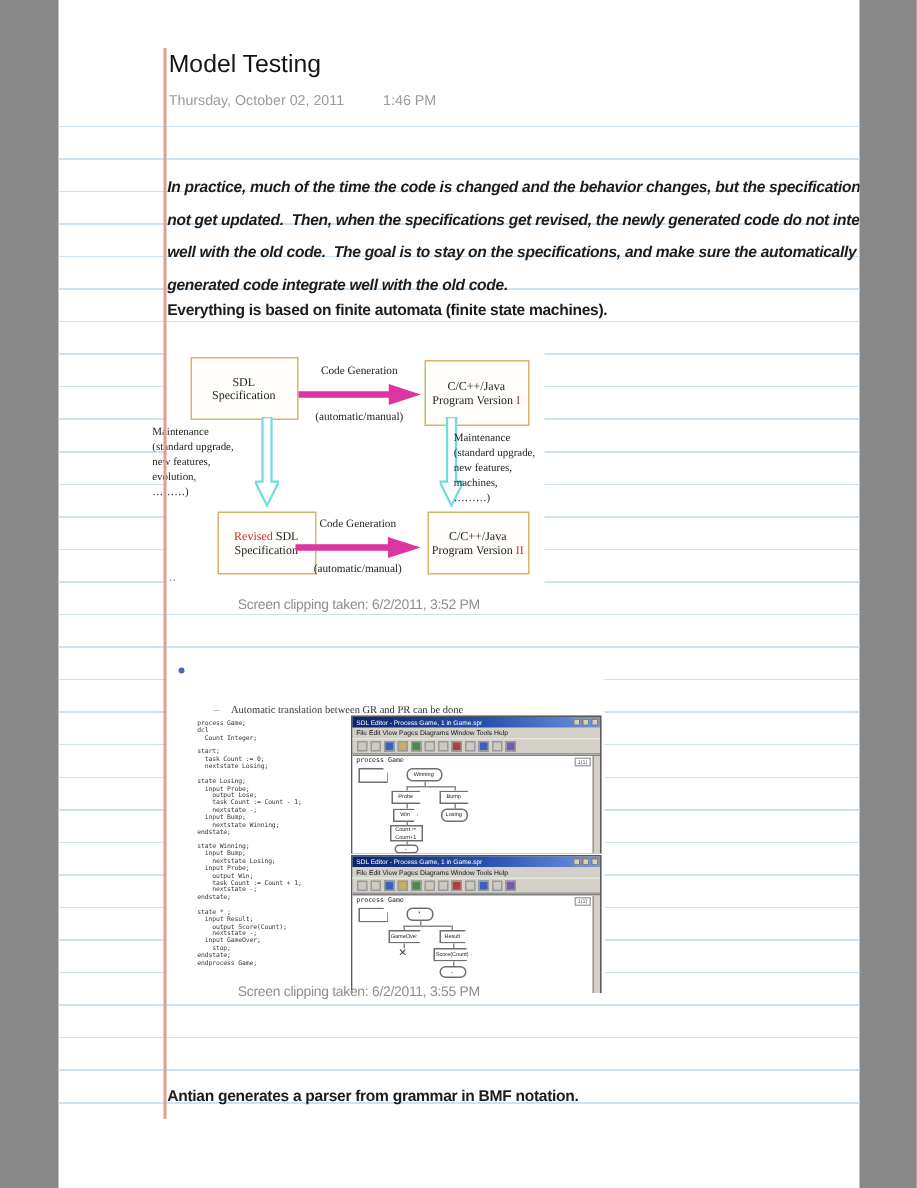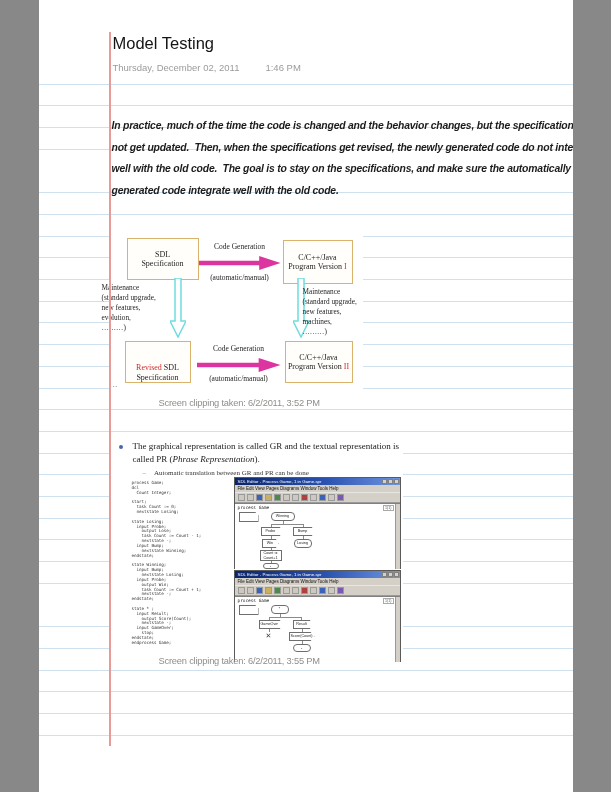--- a/index.html
+++ b/index.html
@@ -77,27 +77,28 @@
   .stop-x{position:absolute;font-size:7px;color:#444;line-height:7px;}
 </style>
 </head>
 <body>
 
 <div class="page">
   <div class="abs rules"></div>
 
   <div class="abs txt page-title">Model Testing</div>
   <div class="abs txt meta">
-    <span>Thursday, December 02, 2011</span><span class="time">1:46 PM</span>
+    <span>Thursday, October 02, 2011</span><span class="time">1:46 PM</span>
   </div>
 
   <div class="abs txt para" style="top:115px;font-style:italic;">In practice, much of the time the code is changed and the behavior changes, but the specifications do
 not get updated.  Then, when the specifications get revised, the newly generated code do not integrate
 well with the old code.  The goal is to stay on the specifications, and make sure the automatically
 generated code integrate well with the old code.</div>
+  <div class="abs txt para" style="top:197px;">Everything is based on finite automata (finite state machines).</div>
 
   <div class="abs clip" id="clip1">
     <div class="dbox" style="left:16px;top:7px;width:70px;height:40px;">
       <div>SDL</div>
       <div>Specification</div>
     </div>
     <div class="dbox" style="left:172px;top:9px;width:68px;height:42px;">
       <div>C/C++/Java</div>
       <div><span>Program Version </span><span class="red">I</span></div>
     </div>
@@ -115,42 +116,38 @@
 (standard upgrade,
 new features,
 evolution,
 ………)</div>
     <div class="maint" style="left:192px;top:56px;">Maintenance
 (standard upgrade,
 new features,
 machines,
 ………)</div>
 
-    <div class="dbox" style="left:14px;top:110px;width:64px;height:40px;justify-content:flex-end;">
+    <div class="dbox" style="left:34px;top:110px;width:64px;height:40px;">
       <div><span class="red">Revised</span><span> SDL</span></div>
       <div>Specification</div>
     </div>
     <div class="dbox" style="left:174px;top:110px;width:66px;height:40px;">
       <div>C/C++/Java</div>
       <div><span>Program Version </span><span class="red">II</span></div>
     </div>
     <div class="arrow-label" style="left:84px;top:113px;width:88px;">Code Generation</div>
     <div class="magenta-arrow" style="left:86px;top:127px;width:84px;height:14px;"></div>
     <div class="arrow-label" style="left:84px;top:143px;width:88px;">(automatic/manual)</div>
     <div class="dots" style="left:2px;top:148px;">..</div>
   </div>
 
   <div class="abs txt caption" style="top:398px;">Screen clipping taken: 6/2/2011, 3:52 PM</div>
 
   <div class="abs clip" id="clip2">
     <div class="bullet-dot"></div>
-    <div class="bullet-text">
-      <span>The graphical representation is called GR and the textual representation is</span><br>
-      <span>called PR (</span><i>Phrase Representation</i><span>).</span>
-    </div>
     <div class="sub-bullet">
       <span class="dash">–</span><span>Automatic translation between GR and PR can be done</span>
     </div>
     <pre class="code">process Game;
 dcl
   Count Integer;
 
 start;
   task Count := 0;
   nextstate Losing;
@@ -273,16 +270,17 @@
         <div class="fs out-shape" style="left:54px;top:35px;width:26px;height:9px;">Score(Count)</div>
         <div class="vline" style="left:67px;top:44px;height:3px;"></div>
         <div class="fs rounded" style="left:58px;top:47px;width:18px;height:8px;">-</div>
         <div class="scroll"></div>
       </div>
     </div>
   </div>
 
   <div class="abs txt caption" style="top:656px;">Screen clipping taken: 6/2/2011, 3:55 PM</div>
 
+  <div class="abs txt para" style="top:721px;">Antian generates a parser from grammar in BMF notation.</div>
 
 
   <div class="abs margin-line"></div>
 </div>
 
 </body></html>

